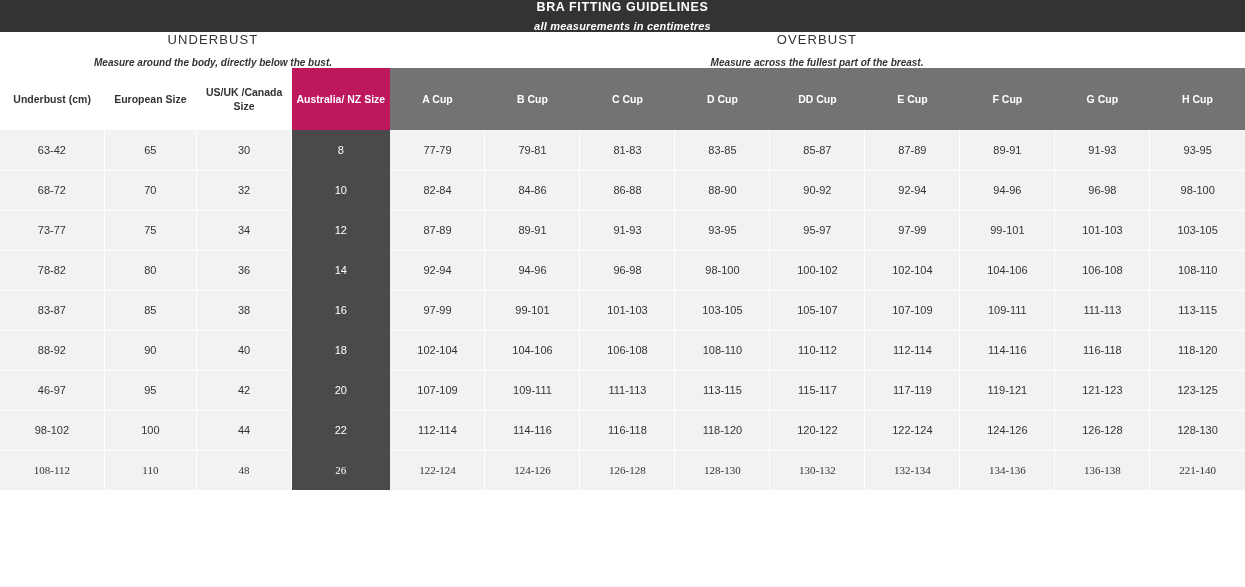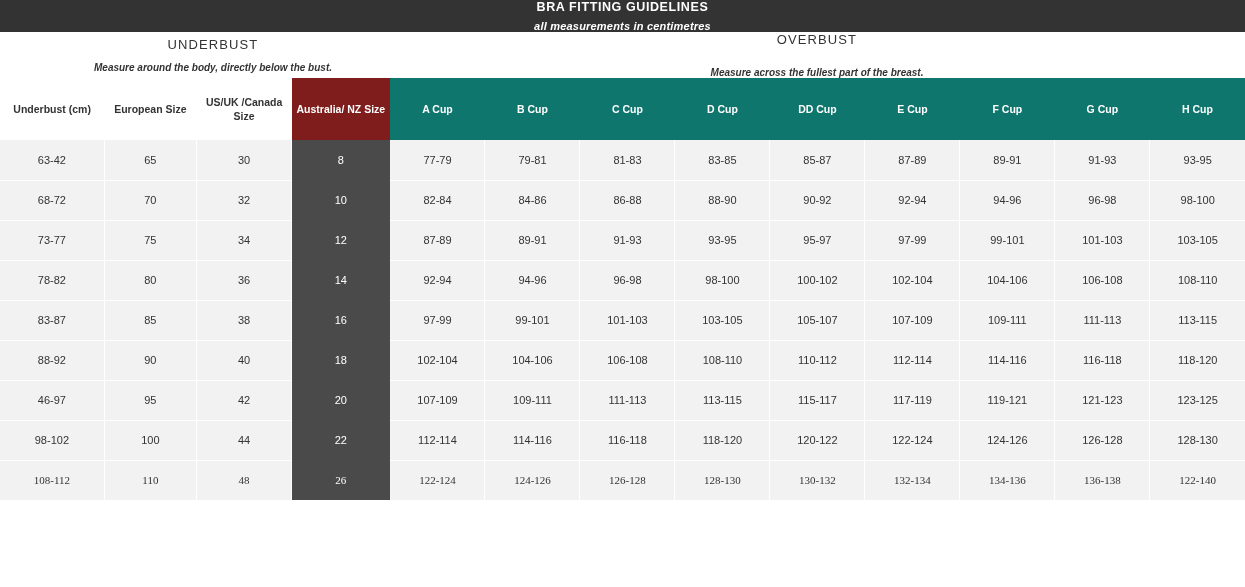--- a/index.html
+++ b/index.html
@@ -58,21 +58,21 @@
     gap: 10px;
     border-right: 1px solid #ffffff;
     padding-left: 38px;
   }
   .section-right {
     flex: 1;
     display: flex;
     flex-direction: column;
     align-items: center;
     justify-content: center;
-    gap: 20px;
+    gap: 10px;
   }
   .section-title {
     font-size: 13px;
     color: #333333;
     letter-spacing: 1.1px;
     text-align: center;
   }
   .section-note {
     font-size: 10px;
     font-weight: bold;
@@ -98,25 +98,25 @@
     color: #333333;
     background: #ffffff;
     text-align: center;
     vertical-align: middle;
     height: 62px;
     padding: 2px 4px;
     line-height: 1.35;
     border: none;
   }
   thead th.dark {
-    background: #0f766e;
+    background: #737373;
     color: #ffffff;
   }
   thead th.aus {
-    background: #7f1d1d;
+    background: #be185d;
     color: #ffffff;
   }
   tbody td {
     font-size: 11px;
     color: #333333;
     text-align: center;
     height: 40px;
     background: #f2f2f2;
     border-bottom: 1px solid #ffffff;
     border-right: 1px solid #ffffff;
@@ -314,18 +314,18 @@
         <td>48</td>
         <td class="aus">26</td>
         <td class="cup">122-124</td>
         <td class="cup">124-126</td>
         <td class="cup">126-128</td>
         <td class="cup">128-130</td>
         <td class="cup">130-132</td>
         <td class="cup">132-134</td>
         <td class="cup">134-136</td>
         <td class="cup">136-138</td>
-        <td class="cup">122-140</td>
+        <td class="cup">221-140</td>
       </tr>
     </tbody>
   </table>
 
 </div>
 
 </body></html>

